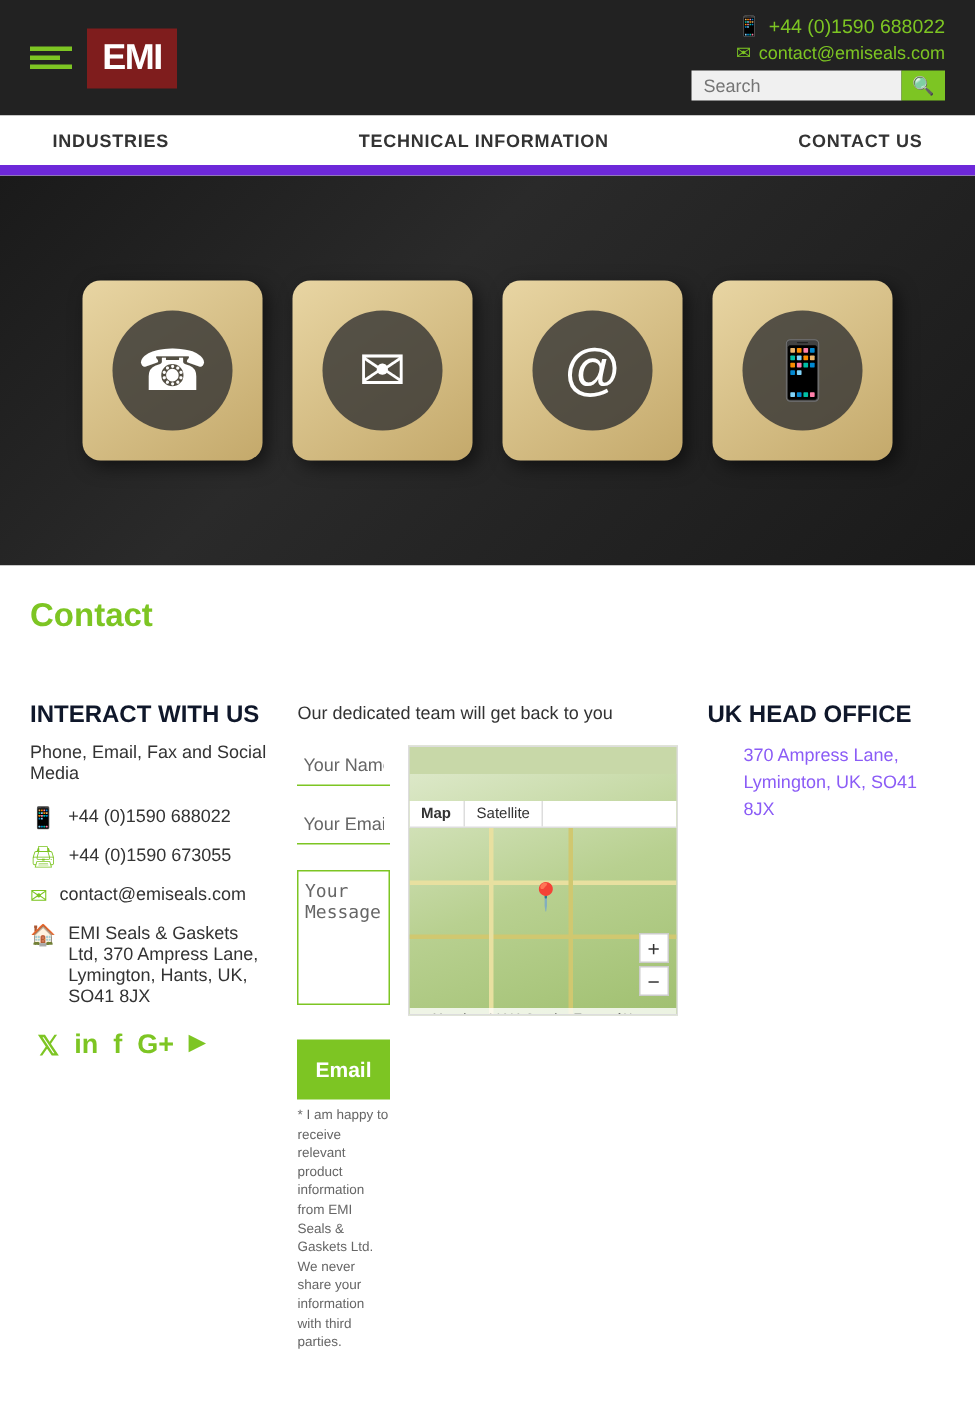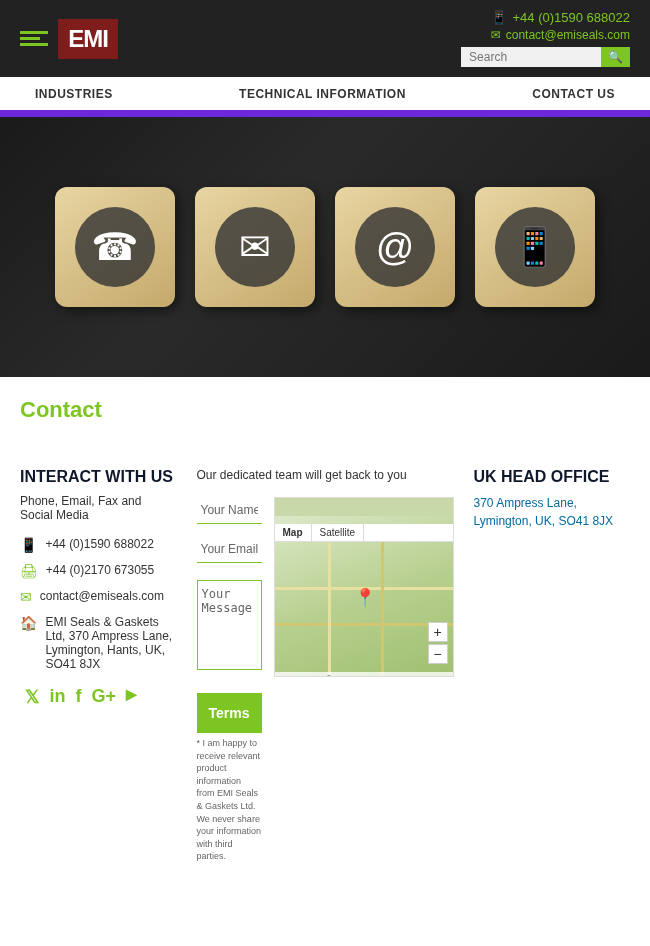--- a/index.html
+++ b/index.html
@@ -49,36 +49,36 @@
     .form-group { margin-bottom: 12px; }
     .form-group input, .form-group textarea { width: 100%; border: none; border-bottom: 1px solid #7dc523; padding: 6px 4px; font-size: 12px; outline: none; background: transparent; color: #333; }
     .form-group input::placeholder, .form-group textarea::placeholder { color: #666; }
     .form-group textarea { height: 90px; resize: none; border: 1px solid #7dc523; margin-top: 5px; }
     .send-btn { background: #7dc523; color: #fff; border: none; width: 100%; padding: 12px; font-size: 14px; font-weight: bold; cursor: pointer; margin-top: 8px; }
     .form-disclaimer { font-size: 9px; color: #666; margin-top: 4px; line-height: 1.4; }
 
     
     .map-container { width: 180px; height: 180px; background: #c8d8a8; border: 1px solid #ddd; position: relative; overflow: hidden; flex-shrink: 0; }
     .map-inner { width: 100%; height: 100%; position: relative; }
-    .map-tabs { display: flex; position: absolute; top: 8px; left: 0; background: #fff; border-bottom: 1px solid #ddd; width: 100%; z-index: 2; }
+    .map-tabs { display: flex; position: absolute; top: 18px; left: 0; background: #fff; border-bottom: 1px solid #ddd; width: 100%; z-index: 2; }
     .map-tab { padding: 3px 8px; font-size: 10px; cursor: pointer; border-right: 1px solid #ddd; }
     .map-tab.active { font-weight: bold; }
     .map-roads { width: 100%; height: 100%; background: linear-gradient(160deg, #dce8c8 0%, #b8d090 50%, #a0c070 100%); }
     .map-road-h { position: absolute; height: 3px; background: #e8e0a0; }
     .map-road-v { position: absolute; width: 3px; background: #e8e0a0; }
     .map-pin { position: absolute; color: #e03030; font-size: 18px; }
     .map-controls { position: absolute; right: 5px; bottom: 30px; display: flex; flex-direction: column; gap: 2px; }
     .map-ctrl-btn { width: 20px; height: 20px; background: #fff; border: 1px solid #ccc; display: flex; align-items: center; justify-content: center; font-size: 14px; cursor: pointer; color: #333; }
     .map-label { position: absolute; bottom: 0; left: 0; right: 0; background: rgba(255,255,255,0.8); font-size: 8px; padding: 2px 4px; text-align: center; }
 
     .map-form-row { display: flex; gap: 12px; }
     .map-form-col { flex: 1; }
 
     
-    .uk-address { font-size: 12px; color: #0369a1; line-height: 1.5; }
+    .uk-address { font-size: 12px; color: #8b5cf6; line-height: 1.5; margin-left: 24px; }
 
     
     .emi-logo-container { display: flex; align-items: center; gap: 8px; }
     .emi-box { background: #7f1d1d; color: #fff; font-weight: 900; font-size: 24px; padding: 4px 8px; letter-spacing: -1px; display: flex; align-items: center; justify-content: center; width: 60px; height: 40px; }
     .emi-lines { display: flex; flex-direction: column; gap: 3px; margin-right: 2px; }
     .emi-line { height: 3px; background: #7dc523; }
     .emi-line:nth-child(1) { width: 28px; }
     .emi-line:nth-child(2) { width: 20px; }
     .emi-line:nth-child(3) { width: 28px; }
   </style>
@@ -144,21 +144,21 @@
   <div class="col">
     <div class="col-heading">INTERACT WITH US</div>
     <div class="col-sub">Phone, Email, Fax and Social Media</div>
 
     <div class="contact-item">
       <span style="color:#7dc523;font-size:14px;">📱</span>
       <span>+44 (0)1590 688022</span>
     </div>
     <div class="contact-item">
       <span style="color:#7dc523;font-size:14px;">🖨</span>
-      <span>+44 (0)2170 673055</span>
+      <span>+44 (0)1590 673055</span>
     </div>
     <div class="contact-item">
       <span style="color:#7dc523;font-size:14px;">✉</span>
       <span>contact@emiseals.com</span>
     </div>
     <div class="contact-item">
       <span style="color:#7dc523;font-size:14px;">🏠</span>
       <span>EMI Seals &amp; Gaskets Ltd, 370 Ampress Lane, Lymington, Hants, UK, SO41 8JX</span>
     </div>
 
@@ -178,21 +178,21 @@
       <div class="map-form-col">
         <div class="form-group">
           <input type="text" placeholder="Your Name*" style="">
         </div>
         <div class="form-group">
           <input type="email" placeholder="Your Email*" style="">
         </div>
         <div class="form-group">
           <textarea placeholder="Your Message" style=""></textarea>
         </div>
-        <button class="send-btn">Terms</button>
+        <button class="send-btn">Email</button>
         <div class="form-disclaimer">* I am happy to receive relevant product information from EMI Seals &amp; Gaskets Ltd. We never share your information with third parties.</div>
       </div>
 
       <div class="map-container">
         <div class="map-inner">
           <div class="map-tabs">
             <span class="map-tab active">Map</span>
             <span class="map-tab">Satellite</span>
           </div>
           <div class="map-roads" style="margin-top:18px; height:calc(100% - 18px);">

